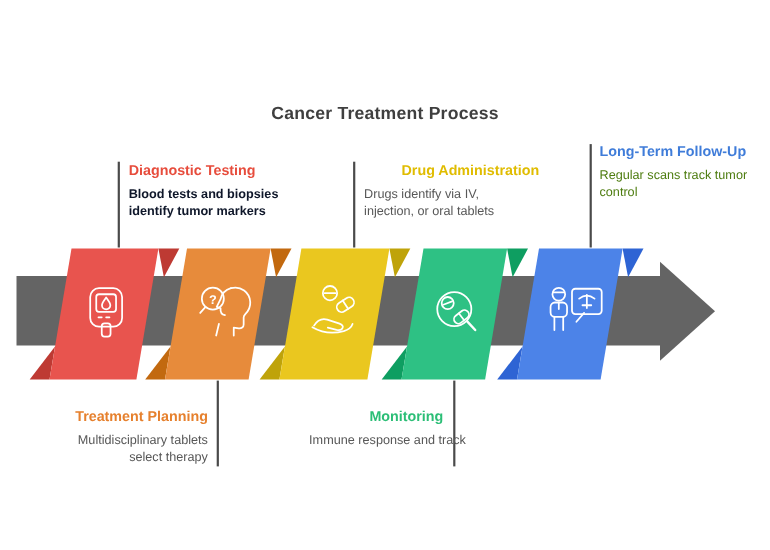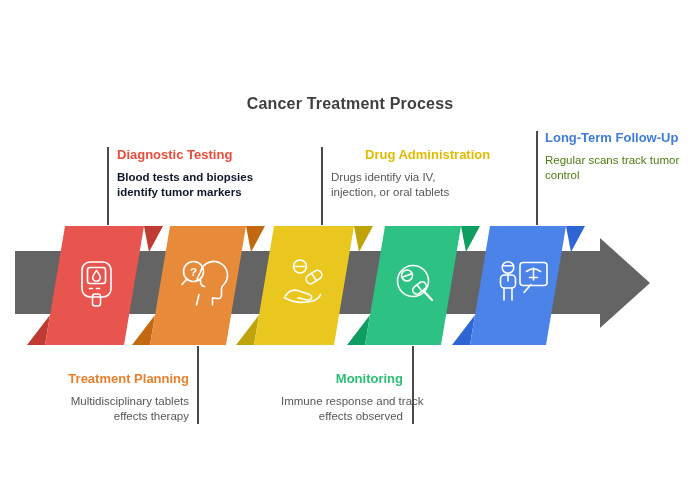--- a/index.html
+++ b/index.html
@@ -154,25 +154,24 @@
     <div style="color: #4d7c0f;">
       <span class="desc-line">Regular scans track tumor</span>
       <span class="desc-line">control</span>
     </div>
   </div>
 
   <div class="stage-label align-right lbl-treatment">
     <div class="heading" style="color: rgb(230, 128, 45);">Treatment Planning</div>
     <div style="color: rgb(87, 87, 87);">
       <span class="desc-line">Multidisciplinary tablets</span>
-      <span class="desc-line">effects therapy</span>
+      <span class="desc-line">select therapy</span>
     </div>
   </div>
 
   <div class="stage-label align-right lbl-monitoring">
     <div class="heading" style="color: rgb(43, 190, 118);">Monitoring</div>
     <div style="color: rgb(87, 87, 87);">
       <span class="desc-line">Immune response and track</span>
-      <span class="desc-line">effects observed</span>
     </div>
   </div>
 
 </div>
 
 </body></html>

